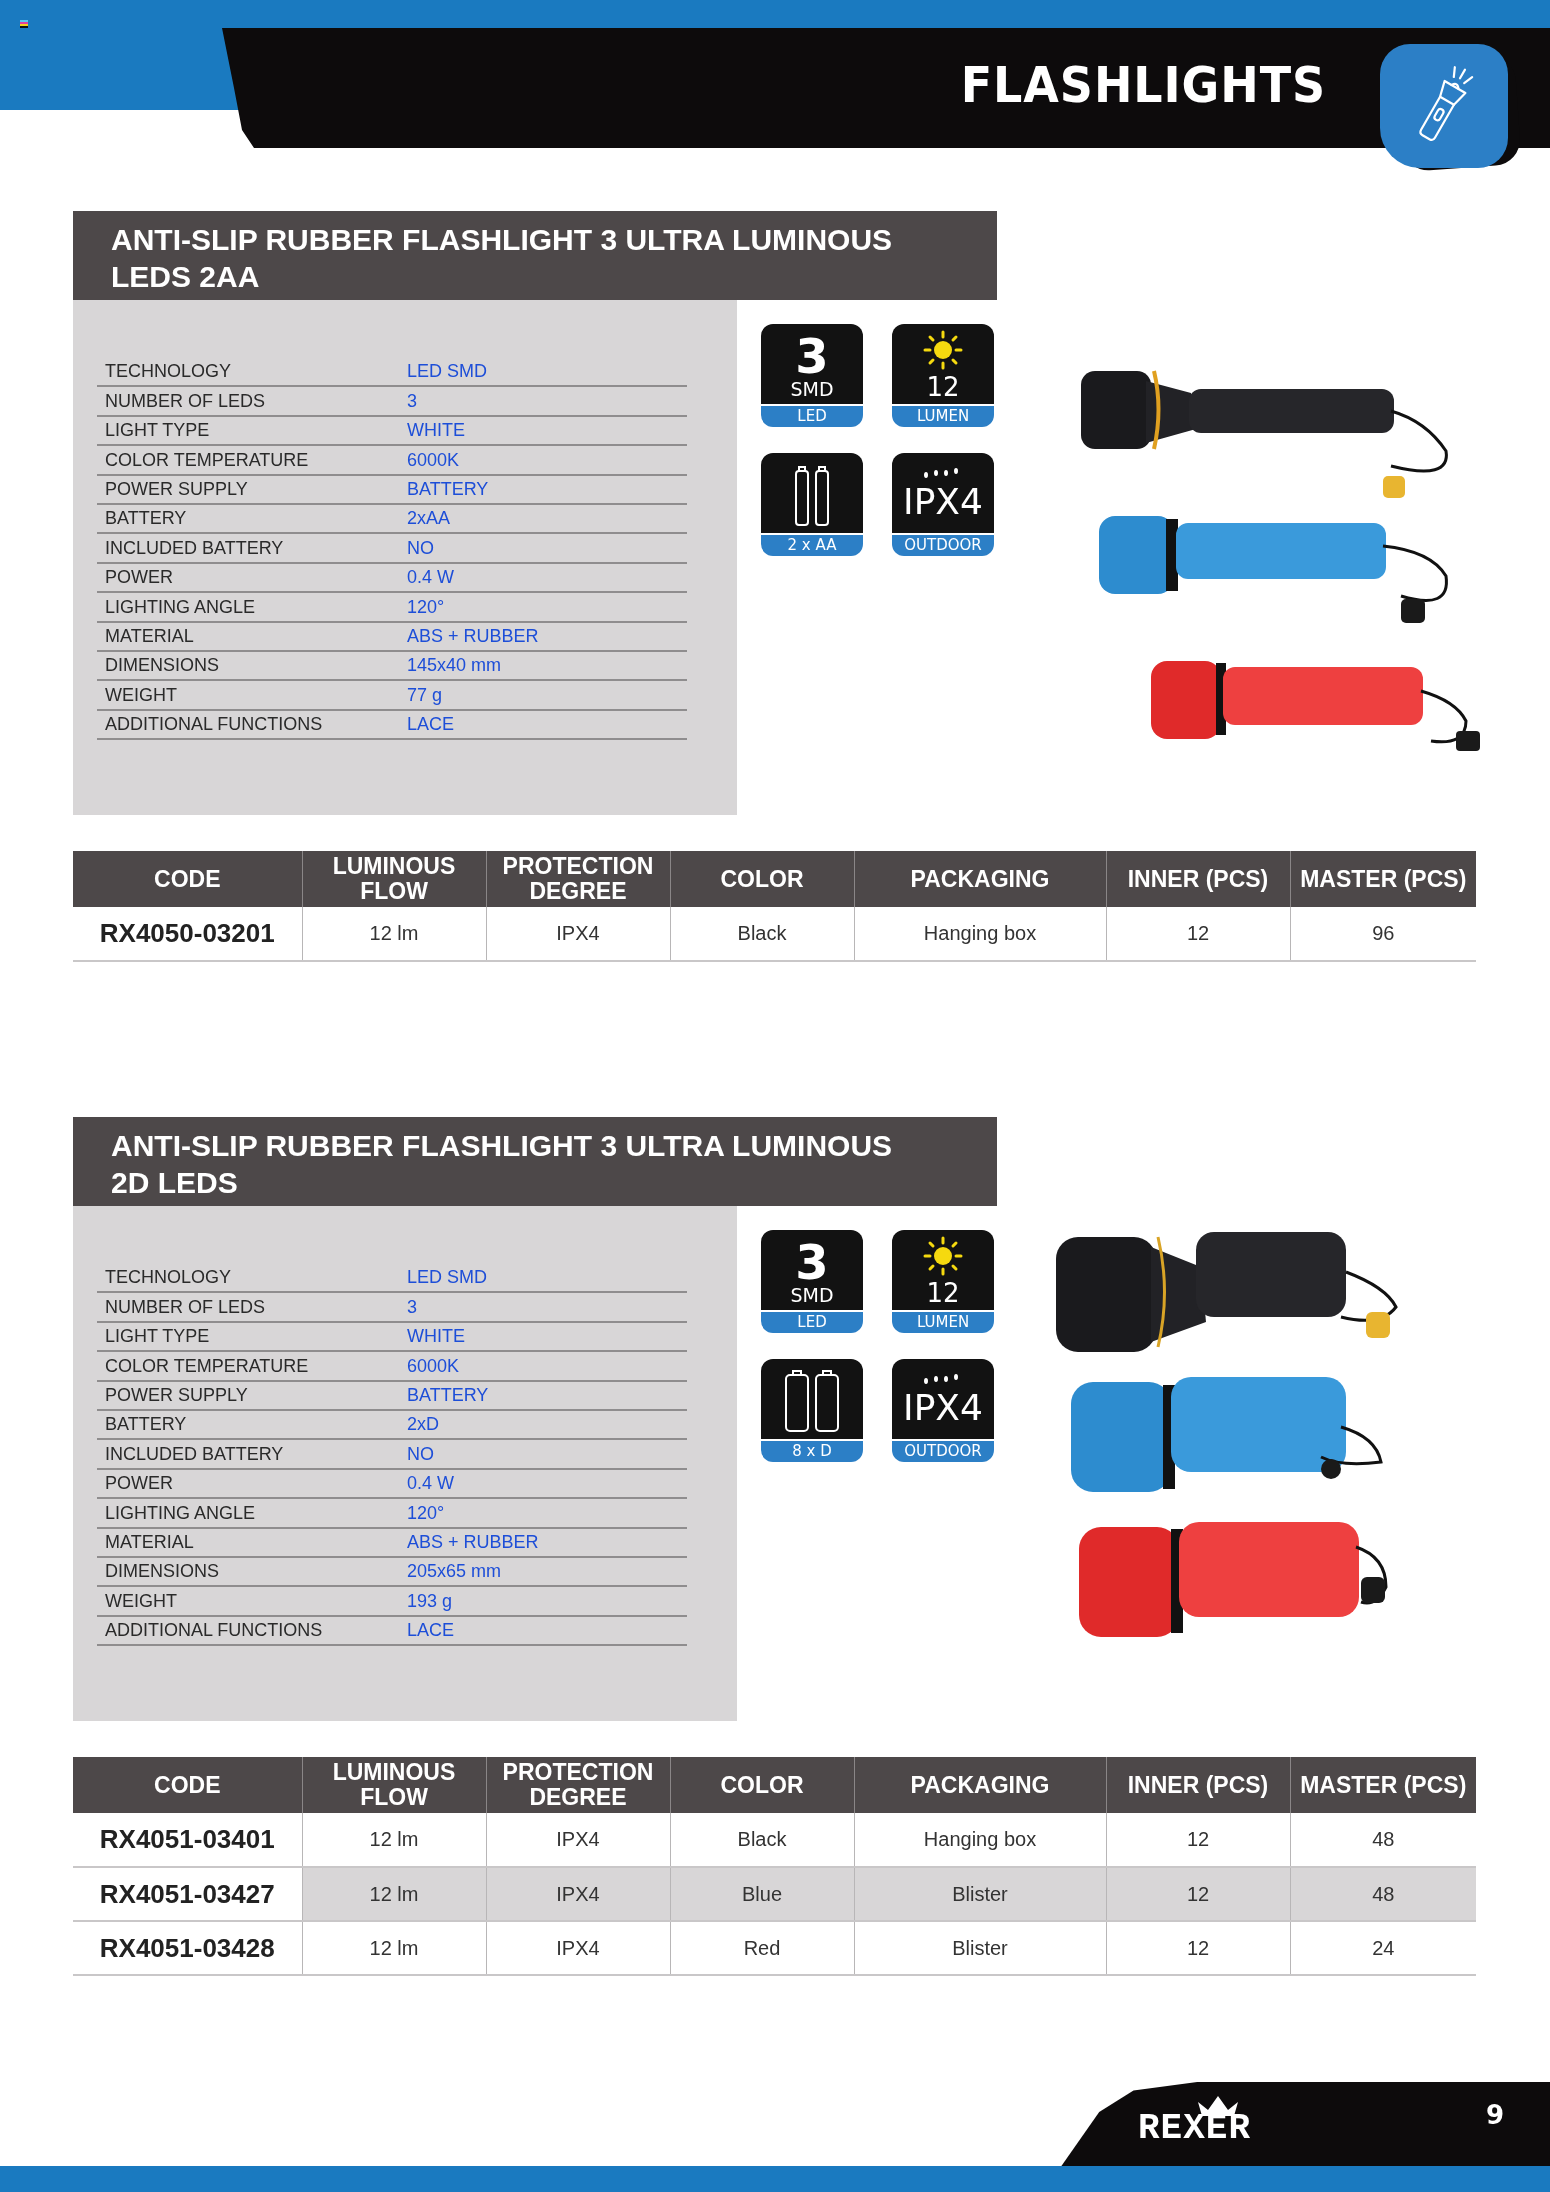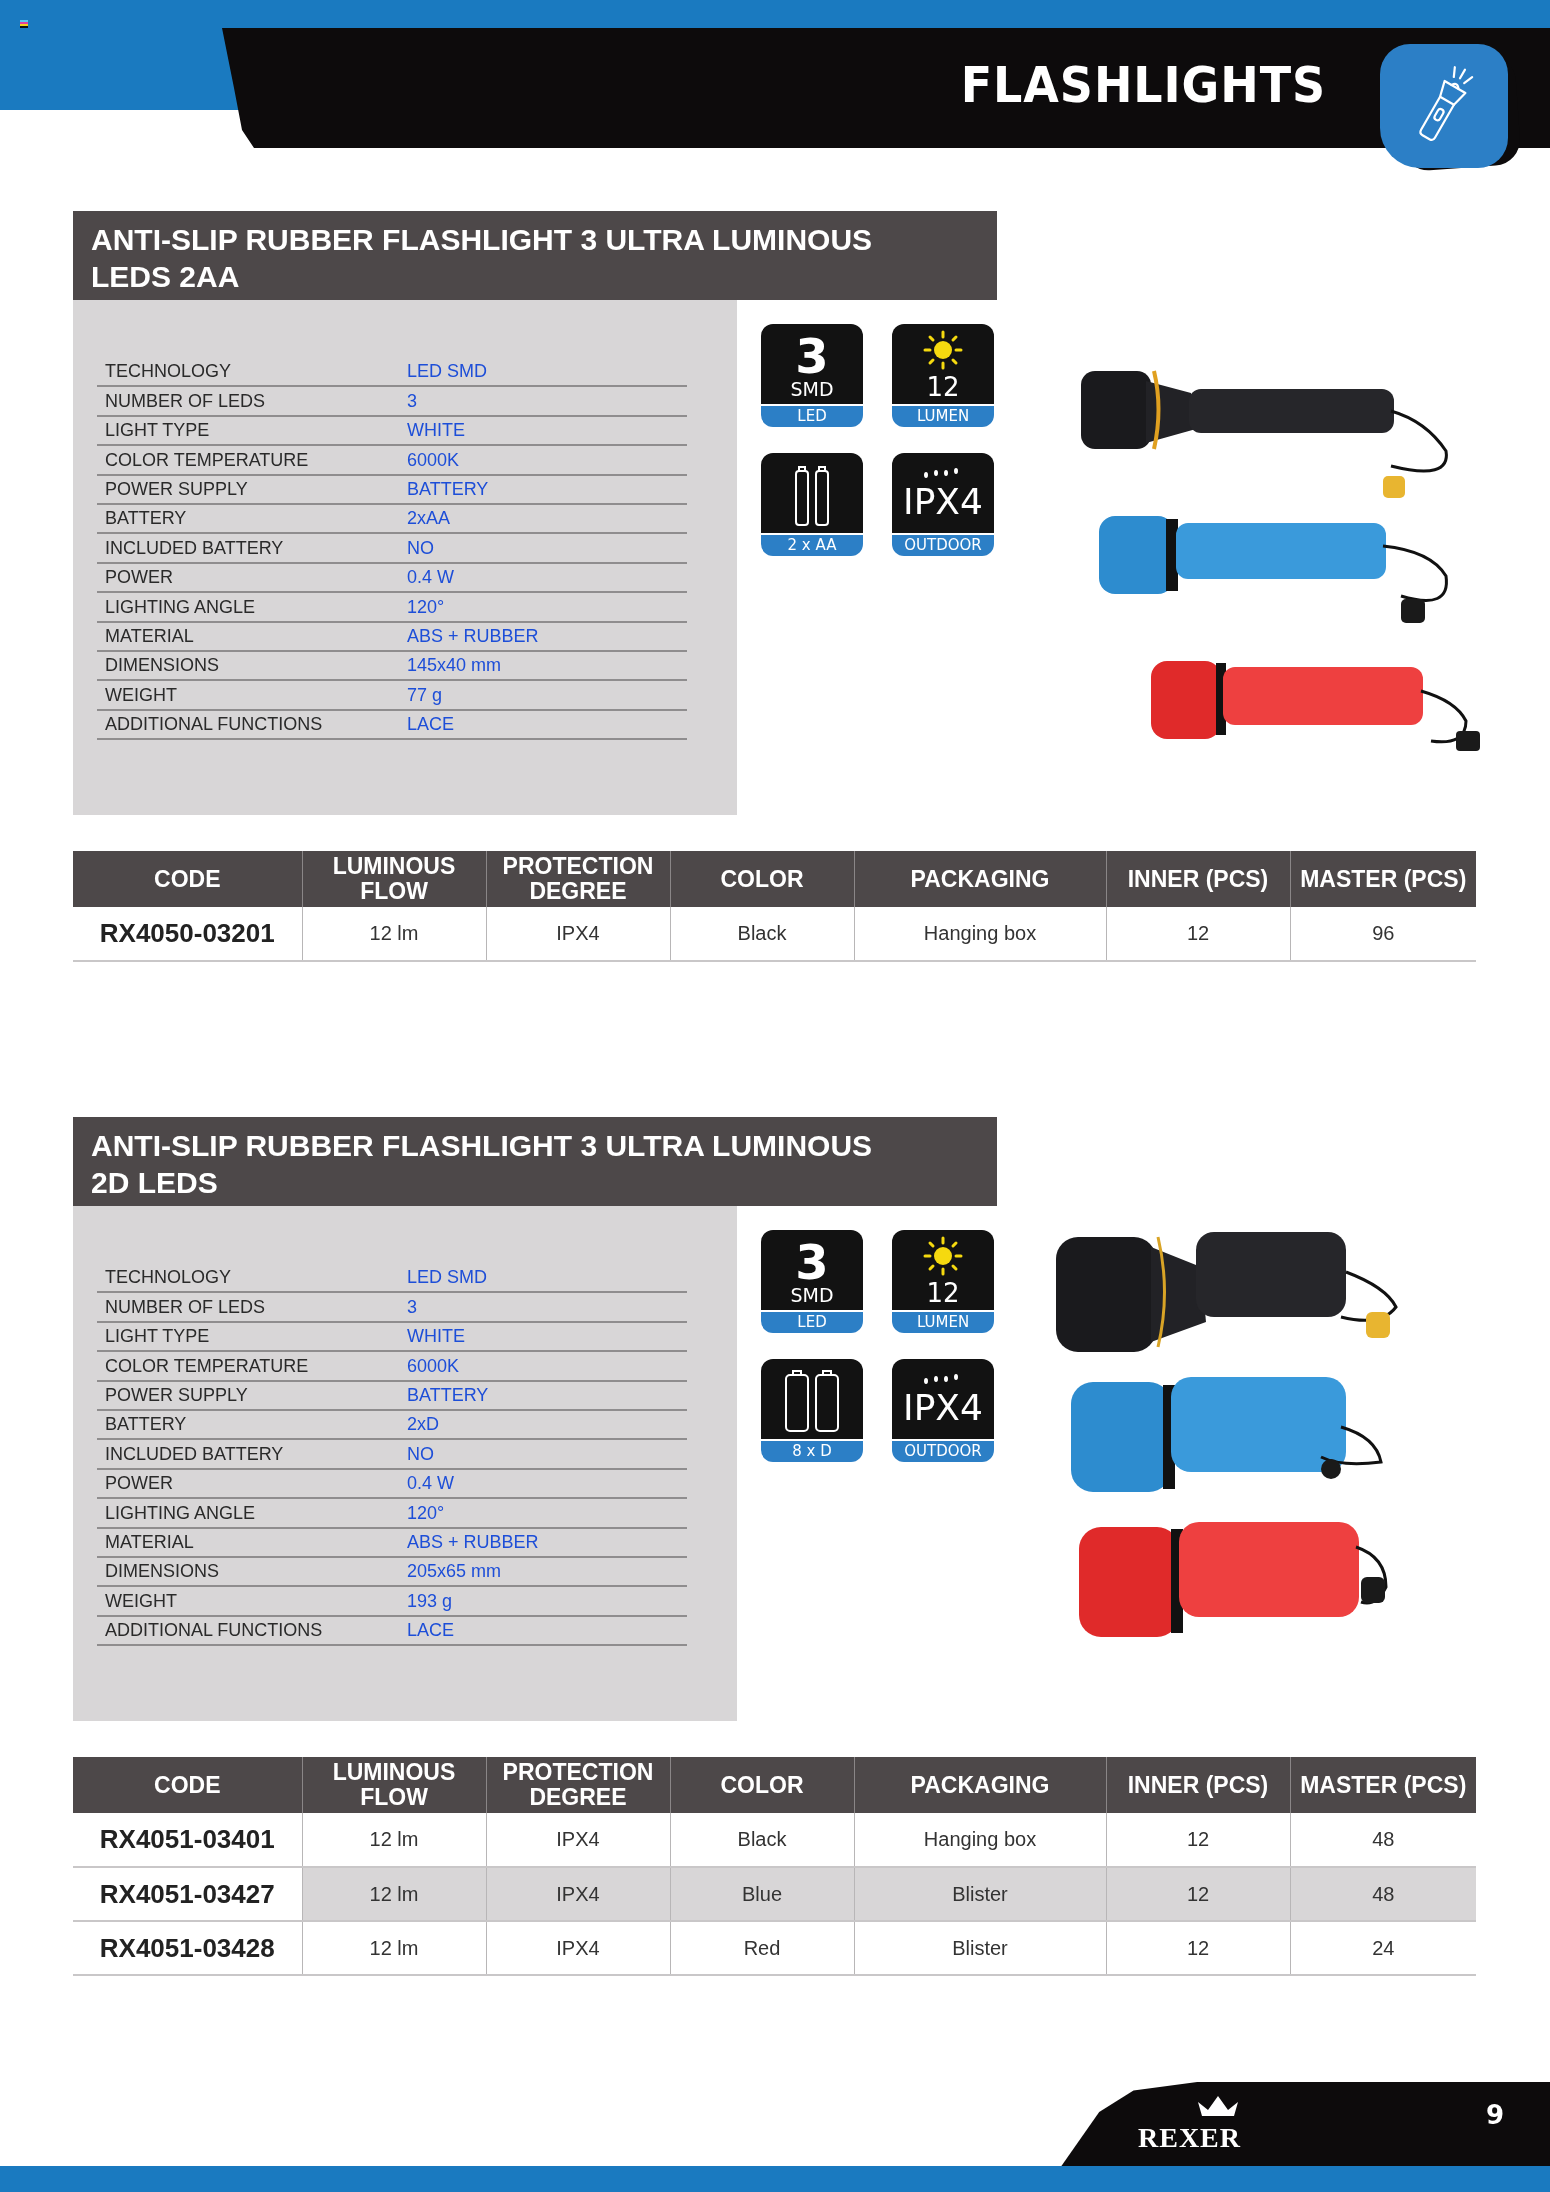--- a/index.html
+++ b/index.html
@@ -13,21 +13,21 @@
     .reg-mark span { display: block; height: 2px; }
     .header-black { position: absolute; left: 222px; top: 28px; width: 1328px; height: 120px; background: #0d0b0c;
       clip-path: polygon(0 0, 100% 0, 100% 100%, 32px 100%, 20px 85%, 12px 50%); border-bottom-left-radius: 30px; }
     .header-title { position: absolute; right: 224px; top: 56px; font-family: "DejaVu Sans", sans-serif; font-weight: bold;
       font-size: 50px; color: #ffffff; letter-spacing: 1px; transform: scaleX(0.92); transform-origin: right center; }
     .header-icon-shadow { position: absolute; left: 1400px; top: 58px; width: 118px; height: 110px; background: #0d0b0c; border-radius: 26px; transform: rotate(-4deg); }
     .header-icon { position: absolute; left: 1380px; top: 44px; width: 128px; height: 124px; background: #2c7fc6; border-radius: 30px 30px 30px 40px; display: flex; align-items: center; justify-content: center; }
 
     
     .section { position: absolute; left: 73px; width: 1403px; }
-    .title-bar { position: absolute; left: 0; top: 0; width: 924px; height: 89px; background: #4d4849; padding: 10px 0 0 18px; }
+    .title-bar { position: absolute; left: 0; top: 0; width: 924px; height: 89px; background: #4d4849; padding: 10px 0 0 38px; }
     .title-bar h2 { color: #ffffff; font-family: "Liberation Sans", sans-serif; font-weight: bold; font-size: 30px; line-height: 37px; }
     .spec-panel { position: absolute; left: 0; top: 89px; width: 664px; height: 515px; background: #d8d6d7; }
     .spec-table { position: absolute; left: 24px; top: 58px; width: 590px; }
     .spec-row { display: flex; height: 29.4px; border-bottom: 2px solid #8f8d8e; align-items: flex-end; padding-bottom: 3px; }
     .spec-row .k { width: 310px; padding-left: 8px; font-size: 18px; color: #2a2a2a; }
     .spec-row .v { font-size: 18px; color: #1d4ed8; }
 
     .badges { position: absolute; left: 688px; top: 113px; width: 240px; }
     .badge { position: absolute; width: 102px; height: 103px; }
     .badge .top { position: absolute; left: 0; top: 0; width: 102px; height: 88px; background: #121212; border-radius: 12px 12px 0 0; }
@@ -44,21 +44,21 @@
     .order-table th:first-child { border-left: none; }
     .order-table td { height: 54px; text-align: center; font-size: 20px; color: #333; border-left: 1px solid #b8b6b7; border-bottom: 2px solid #c9c7c8; margin-top: 44px; }
     .order-table td:first-child { border-left: none; font-weight: bold; font-size: 26px; color: #222; background: #ffffff !important; }
     .order-table tr.alt td { background: #d8d6d7; }
 
     
     .footer-black { position: absolute; left: 1060px; top: 2082px; width: 490px; height: 86px; background: #0d0b0c;
       clip-path: polygon(0 100%, 8% 35%, 15% 10%, 28% 0, 100% 0, 100% 100%); }
     .footer-blue { position: absolute; left: 0; top: 2166px; width: 1550px; height: 26px; background: #1a7ac0; }
     .logo { position: absolute; left: 1138px; top: 2092px; width: 162px; height: 66px; color: #fff; }
-    .logo-text { position: absolute; left: 0; top: 30px; font-family: Liberation Serif, serif; font-weight: bold; font-size: 28px; letter-spacing: 1px; }
+    .logo-text { position: absolute; left: 0; top: 16px; font-family: Liberation Mono, monospace; font-weight: bold; font-size: 36px; letter-spacing: 1px; }
     .page-num { position: absolute; left: 1486px; top: 2100px; color: #fff; font-family: "DejaVu Sans", sans-serif; font-weight: bold; font-size: 26px; }
   </style>
 </head>
 <body>
 
 <div class="top-blue"></div>
 <div class="top-blue-left"></div>
 <div class="reg-mark">
   <span style="background:#5bc8f0"></span>
     <span style="background:#e040a0"></span>

